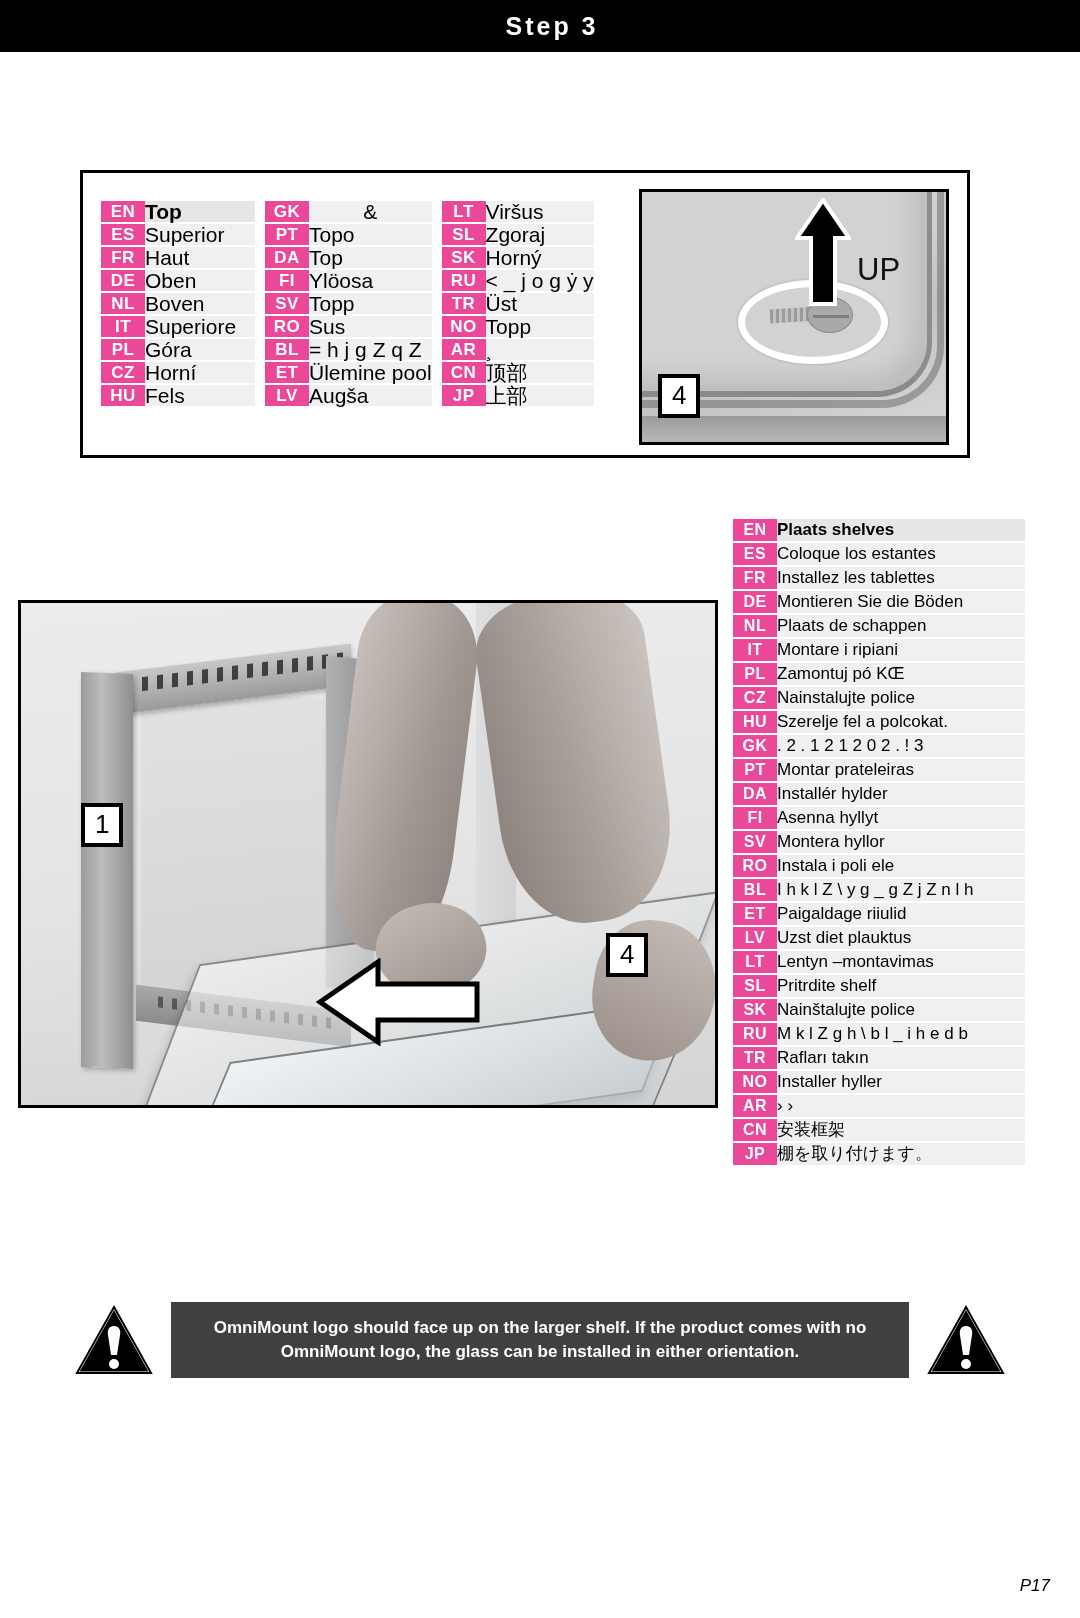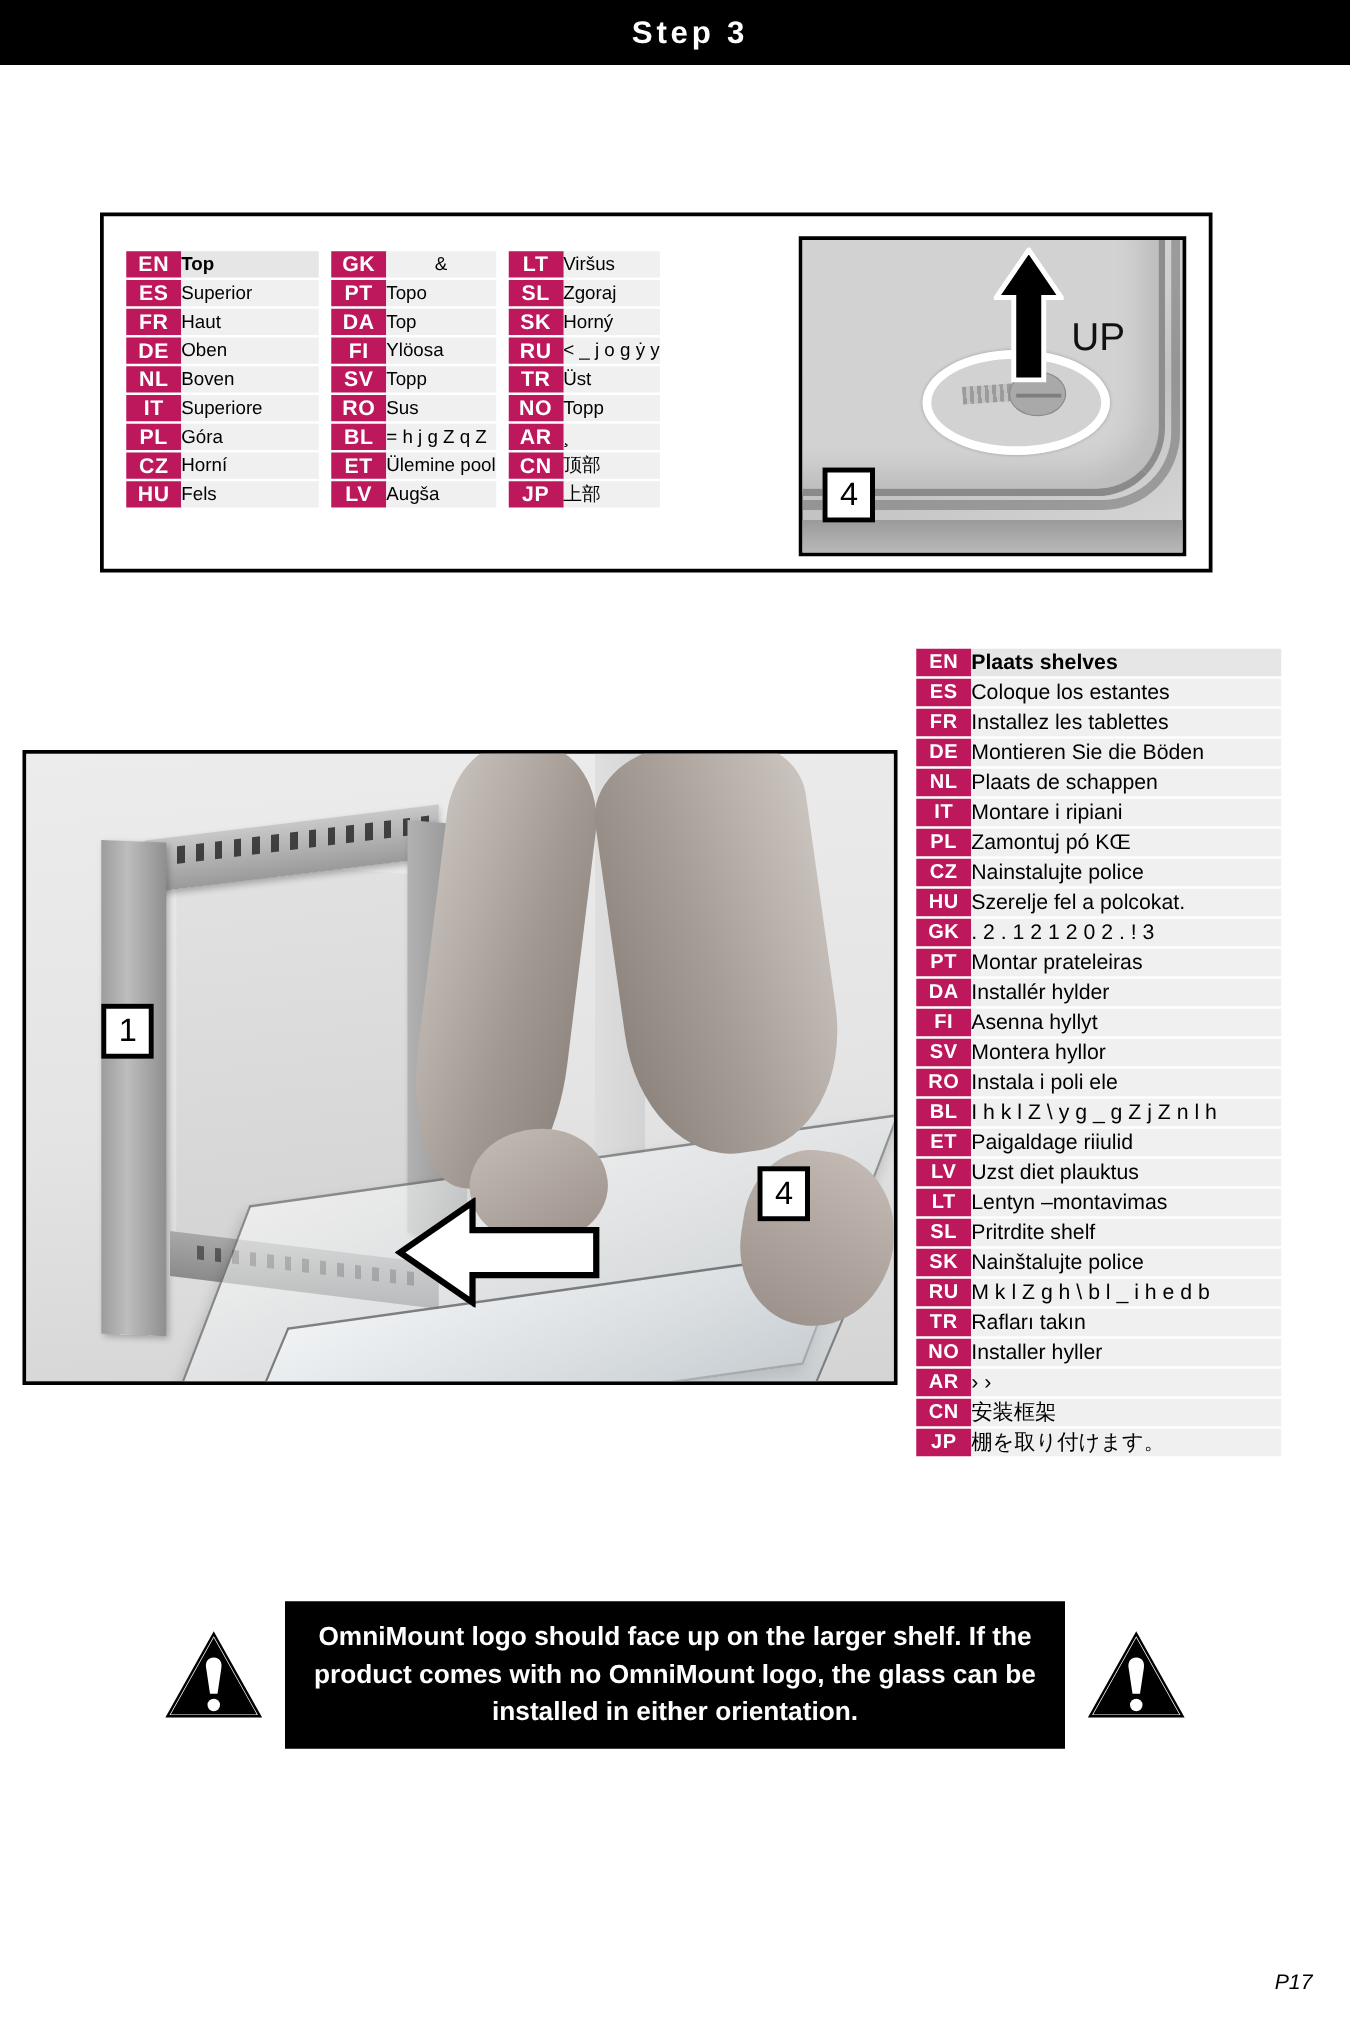--- a/index.html
+++ b/index.html
@@ -23,27 +23,27 @@
   
   .top-panel{
     position:absolute; left:80px; top:170px; width:890px; height:288px;
     border:3px solid #000; background:#fff;
   }
 
   
   .lang-table{ border-collapse:separate; border-spacing:0 2px; }
   .lang-table td{ padding:0; }
   .code{
-    background:#be185d; color:#fff; font-weight:bold;
+    background:#ec4899; color:#fff; font-weight:bold;
     text-align:center; font-size:17px;
     height:21px; line-height:21px; width:44px;
     letter-spacing:0.5px;
   }
   .val{
-    background:#f0f0f0; font-size:15px; color:#000;
+    background:#f0f0f0; font-size:21px; color:#000;
     height:21px; line-height:21px; padding-left:8px;
     white-space:nowrap; overflow:visible;
   }
   .val.hi{ background:#e6e6e6; font-weight:bold; }
   .val.ctr{ text-align:center; padding-left:0; }
 
   
   #top-lang-table .val{ width:110px; }
 
   .top-tables{
@@ -223,22 +223,22 @@
   #right-lang-table .code{ width:44px; font-size:16px; height:22px; line-height:22px; }
   #right-lang-table .val{ width:248px; font-size:17px; height:22px; line-height:22px; }
 
   
   .warn-row{
     position:absolute; left:0; top:1285px; width:1080px; height:110px;
     display:flex; align-items:center; justify-content:center; gap:18px;
   }
   .warn-tri{ width:78px; height:72px; flex:0 0 auto; }
   .warn-box{
-    width:624px; background:#000000; color:#fff;
-    font-size:21px; font-weight:bold; text-align:center;
+    width:738px; background:#404040; color:#fff;
+    font-size:17px; font-weight:bold; text-align:center;
     line-height:1.42; padding:14px 22px;
   }
 
   
   .page-num{
     position:absolute; right:30px; bottom:22px;
     font-size:17px; color:#000;font-style:italic;
   }
 </style>
 </head>

